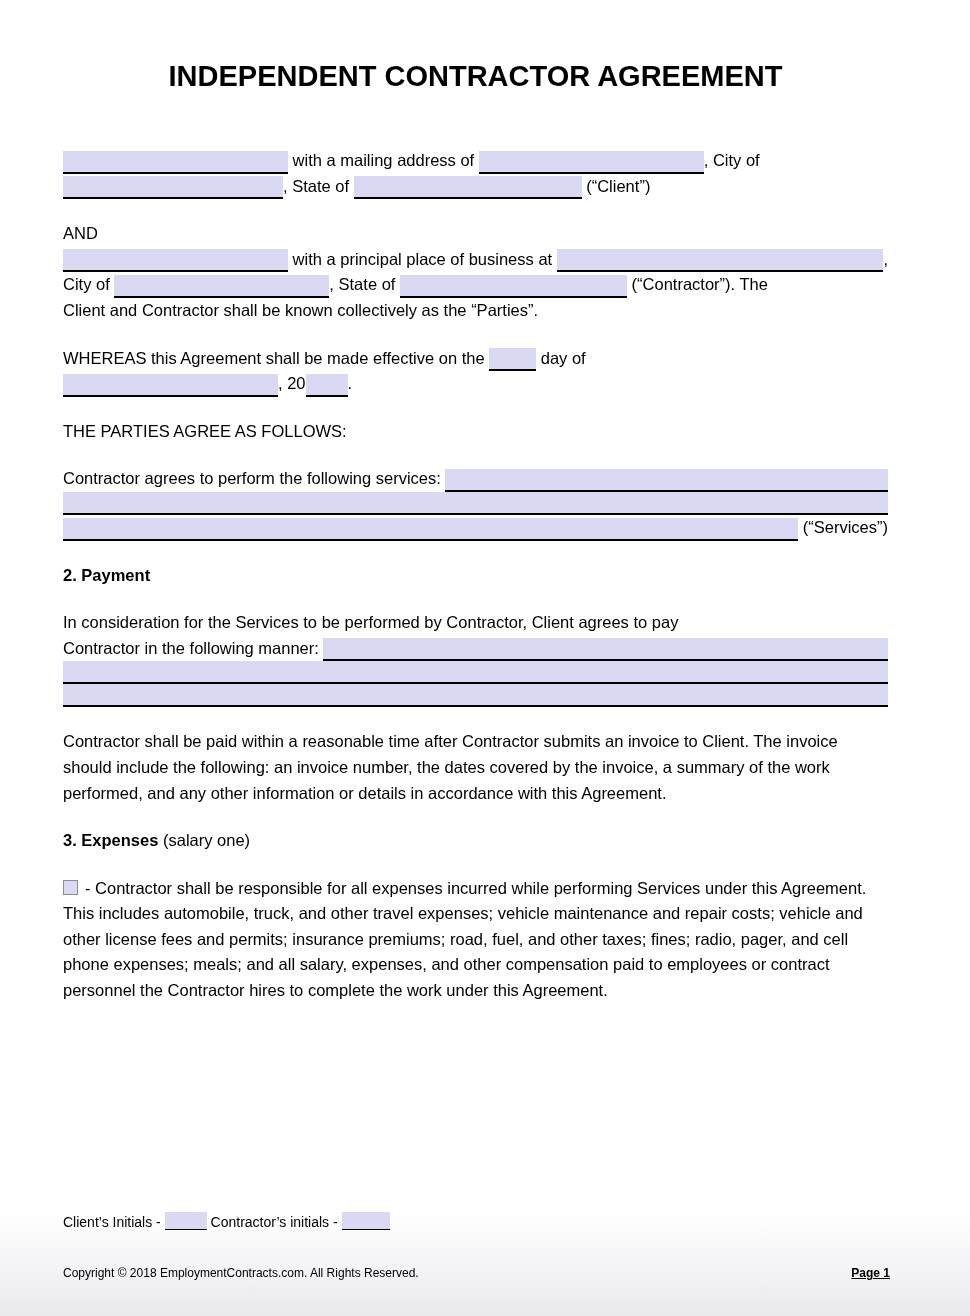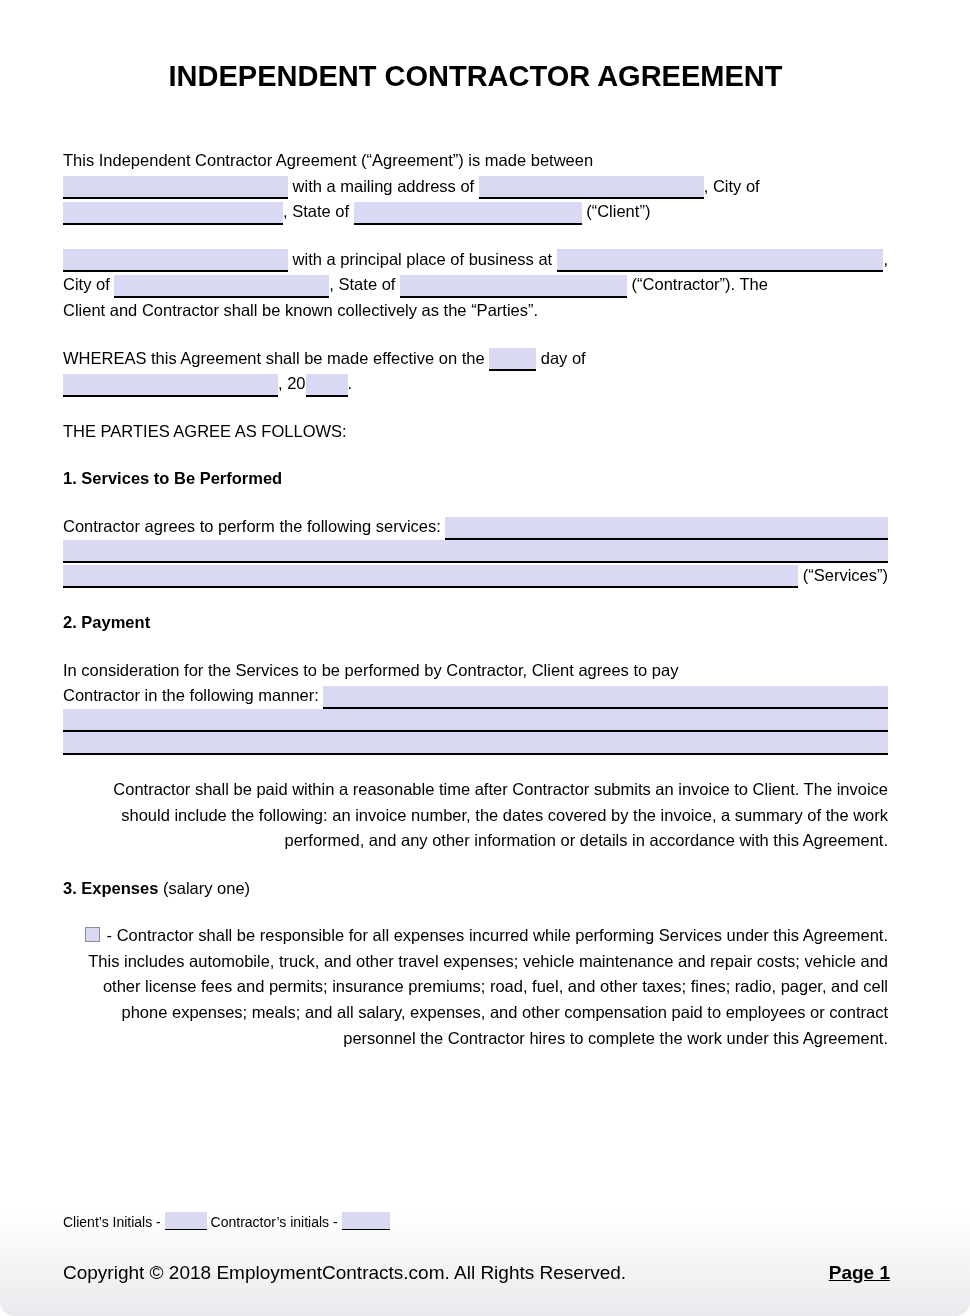--- a/index.html
+++ b/index.html
@@ -5,86 +5,85 @@
   html,body { margin:0; padding:0; background:#ffffff; }
   .page {
     position:relative;
     width:970px; height:1316px;
     box-sizing:border-box;
     padding:58px 82px 0 63px;
     font-family:"Liberation Sans","DejaVu Sans",sans-serif;
     font-size:16.5px; line-height:25.6px; color:#000;
     background:linear-gradient(180deg,#ffffff 0%,#ffffff 92%,#eaeaee 100%);
     overflow:hidden;
-    border-radius:14px;
   }
   .title {
     margin:0; font-size:29px; line-height:36px; font-weight:bold; text-align:center;
   }
   .para { margin:22px 0 0 0; }
   .para.first { margin-top:54px; }
   .line { display:flex; align-items:flex-end; white-space:pre; }
   .t { flex:0 0 auto; }
   .blank {
     flex:0 0 auto; height:21px;
     background:var(--field-fill,#d9d9f3);
     border-bottom:2px solid #000;
   }
   .blank.grow { flex:1 1 auto; }
   .heading { font-weight:bold; }
-  .flow { white-space:normal;text-align:right; }
+  .flow { white-space:normal; }
   .checkbox {
     display:inline-block; width:13px; height:13px;
     background:var(--field-fill,#d9d9f3);
     border:1px solid #8b8b9b;
     margin-right:7px; vertical-align:-1px;
   }
   .footer-initials {
     position:absolute; left:63px; top:1212px;
     display:flex; white-space:pre;
     font-size:14px; line-height:20px;
   }
   .initial-blank {
     flex:0 0 auto; height:17px;
     background:var(--field-fill,#d9d9f3);
     border-bottom:1.5px solid #000;
   }
   .footer-bottom {
     position:absolute; left:63px; right:80px; top:1263px;
     display:flex; justify-content:space-between; align-items:baseline;
-    font-size:19px; line-height:20px;
+    font-size:12px; line-height:20px;
   }
   .page-num { font-weight:bold;text-decoration:underline; }
 </style>
 </head>
 <body>
 
 <div class="page">
 
   <h1 class="title">INDEPENDENT CONTRACTOR AGREEMENT</h1>
 
   <div class="para first">
-    <div class="line">
-      <span class="t">This Independent Contractor Agreement (“Agreement”) is made between</span>
-    </div>
     <div class="line">
       <span class="blank" style="width:225px"></span>
       <span class="t"> with a mailing address of </span>
       <span class="blank" style="width:225px"></span>
       <span class="t">, City of</span>
     </div>
     <div class="line">
       <span class="blank" style="width:220px"></span>
       <span class="t">, State of </span>
       <span class="blank" style="width:228px"></span>
       <span class="t"> (“Client”)</span>
     </div>
   </div>
 
   <div class="para">
+    <div class="line">
+      <span class="t">AND</span>
+    </div>
     <div class="line">
       <span class="blank" style="width:225px"></span>
       <span class="t"> with a principal place of business at </span>
       <span class="blank grow"></span>
       <span class="t">,</span>
     </div>
     <div class="line">
       <span class="t">City of </span>
       <span class="blank" style="width:215px"></span>
       <span class="t">, State of </span>
@@ -109,25 +108,20 @@
       <span class="t">.</span>
     </div>
   </div>
 
   <div class="para">
     <div class="line">
       <span class="t">THE PARTIES AGREE AS FOLLOWS:</span>
     </div>
   </div>
 
-  <div class="para">
-    <div class="line">
-      <span class="t heading">1. Services to Be Performed</span>
-    </div>
-  </div>
   <div class="para">
     <div class="line">
       <span class="t">Contractor agrees to perform the following services: </span>
       <span class="blank grow"></span>
     </div>
     <div class="line">
       <span class="blank grow"></span>
     </div>
     <div class="line">
       <span class="blank grow"></span>

